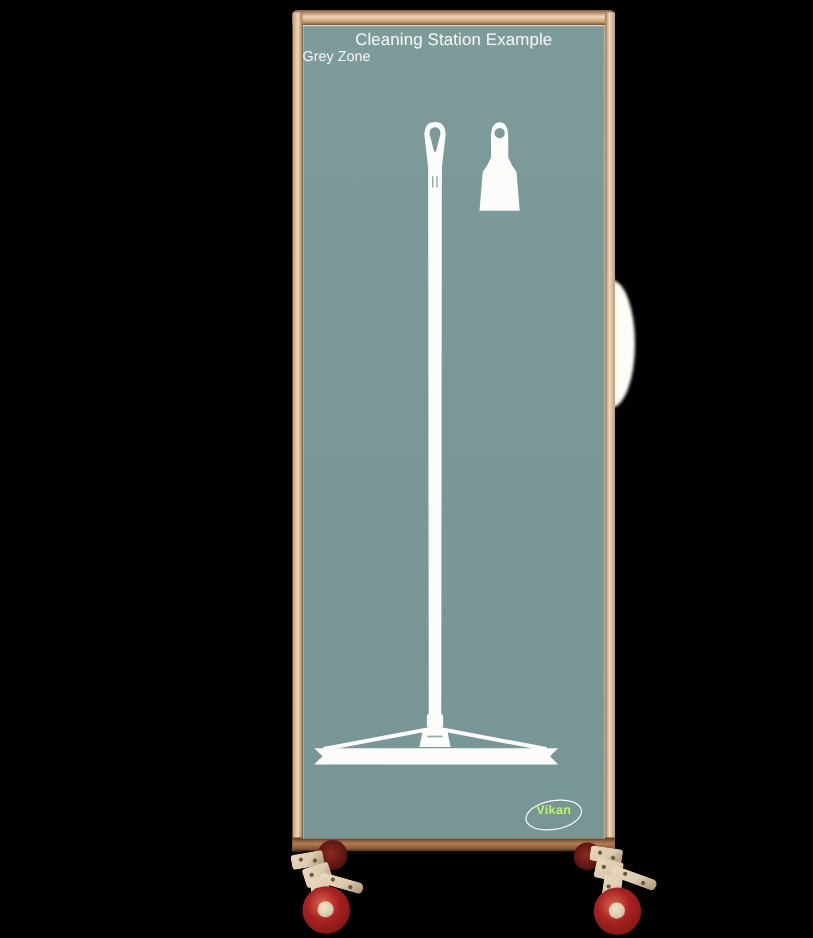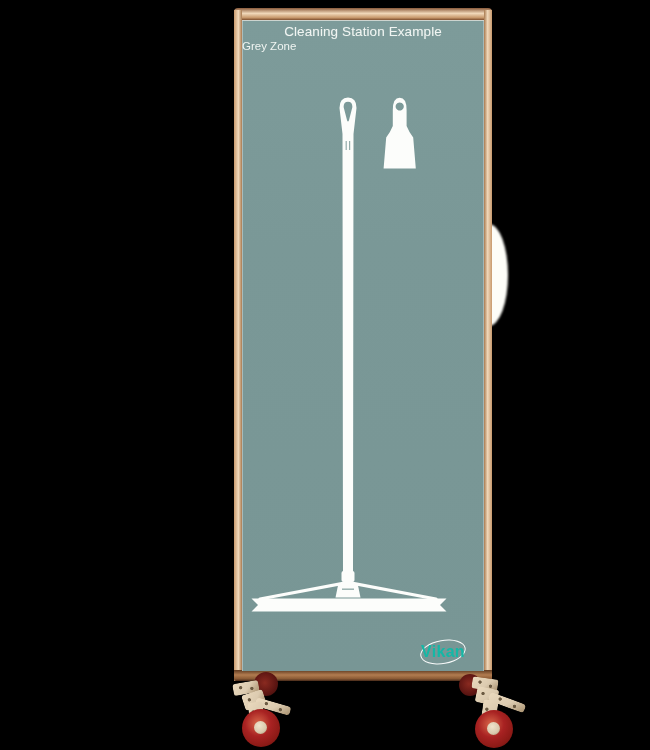--- a/index.html
+++ b/index.html
@@ -62,21 +62,21 @@
 
   
   .logo { position: absolute; left: 380px; top: 636px; width: 48px; height: 31px; z-index: 2; }
   .logo-ring {
     position: absolute; left: 1px; top: 4px; width: 44px; height: 22px;
     border: 1.6px solid rgba(255,255,255,.95); border-radius: 50%;
     transform: rotate(-10deg);
   }
   .logo-text {
     position: absolute; left: 0; top: 7px; width: 48px; text-align: center;
-    color: #14b8a6; font-size: 16px; font-weight: 600; letter-spacing: .3px;
+    color: #bef264; font-size: 10px; font-weight: 600; letter-spacing: .3px;
   }
 
   
   .rear-wheel { position: absolute; border-radius: 50%; z-index: 3;
     background: radial-gradient(circle at 45% 45%, #8a2a20, var(--rear_wheel_dark,#5c1512) 60%, #40100c 90%);
   }
   .rw-left  { left: 215px; top: 672px; width: 24px; height: 24px; }
   .rw-right { left: 420px; top: 674px; width: 22px; height: 22px; }
 
   .caster { position: absolute; z-index: 4; }

